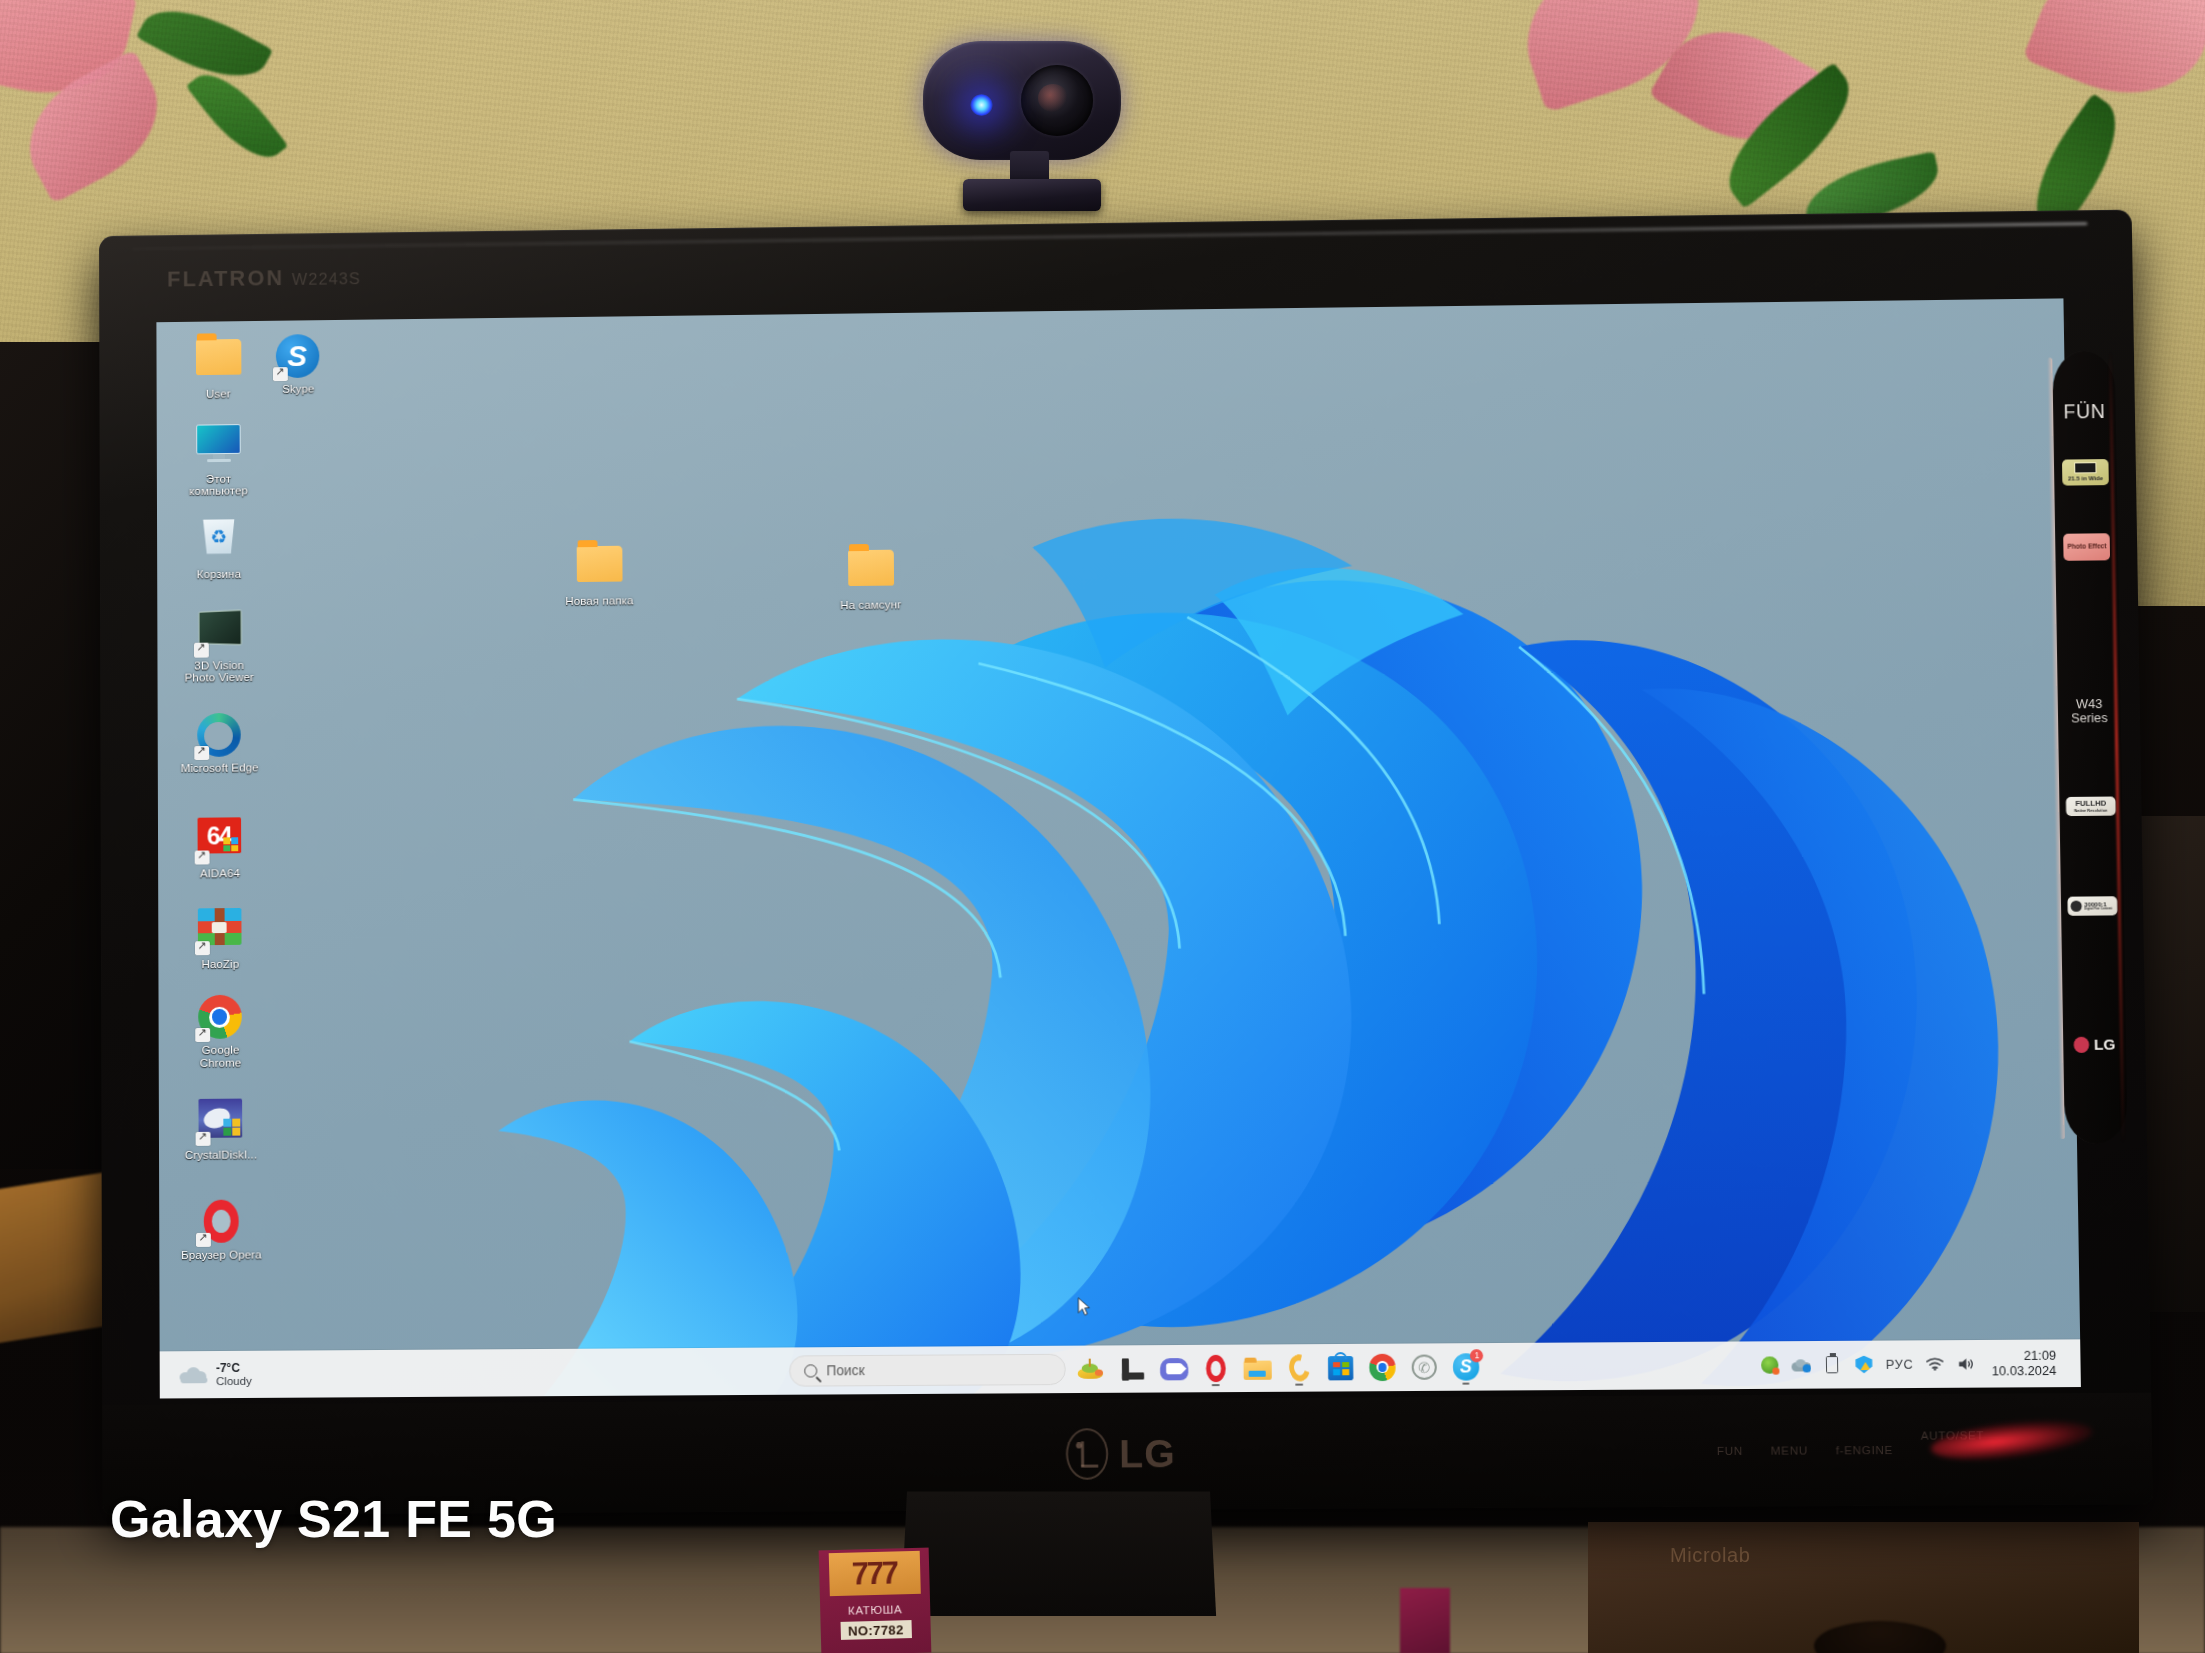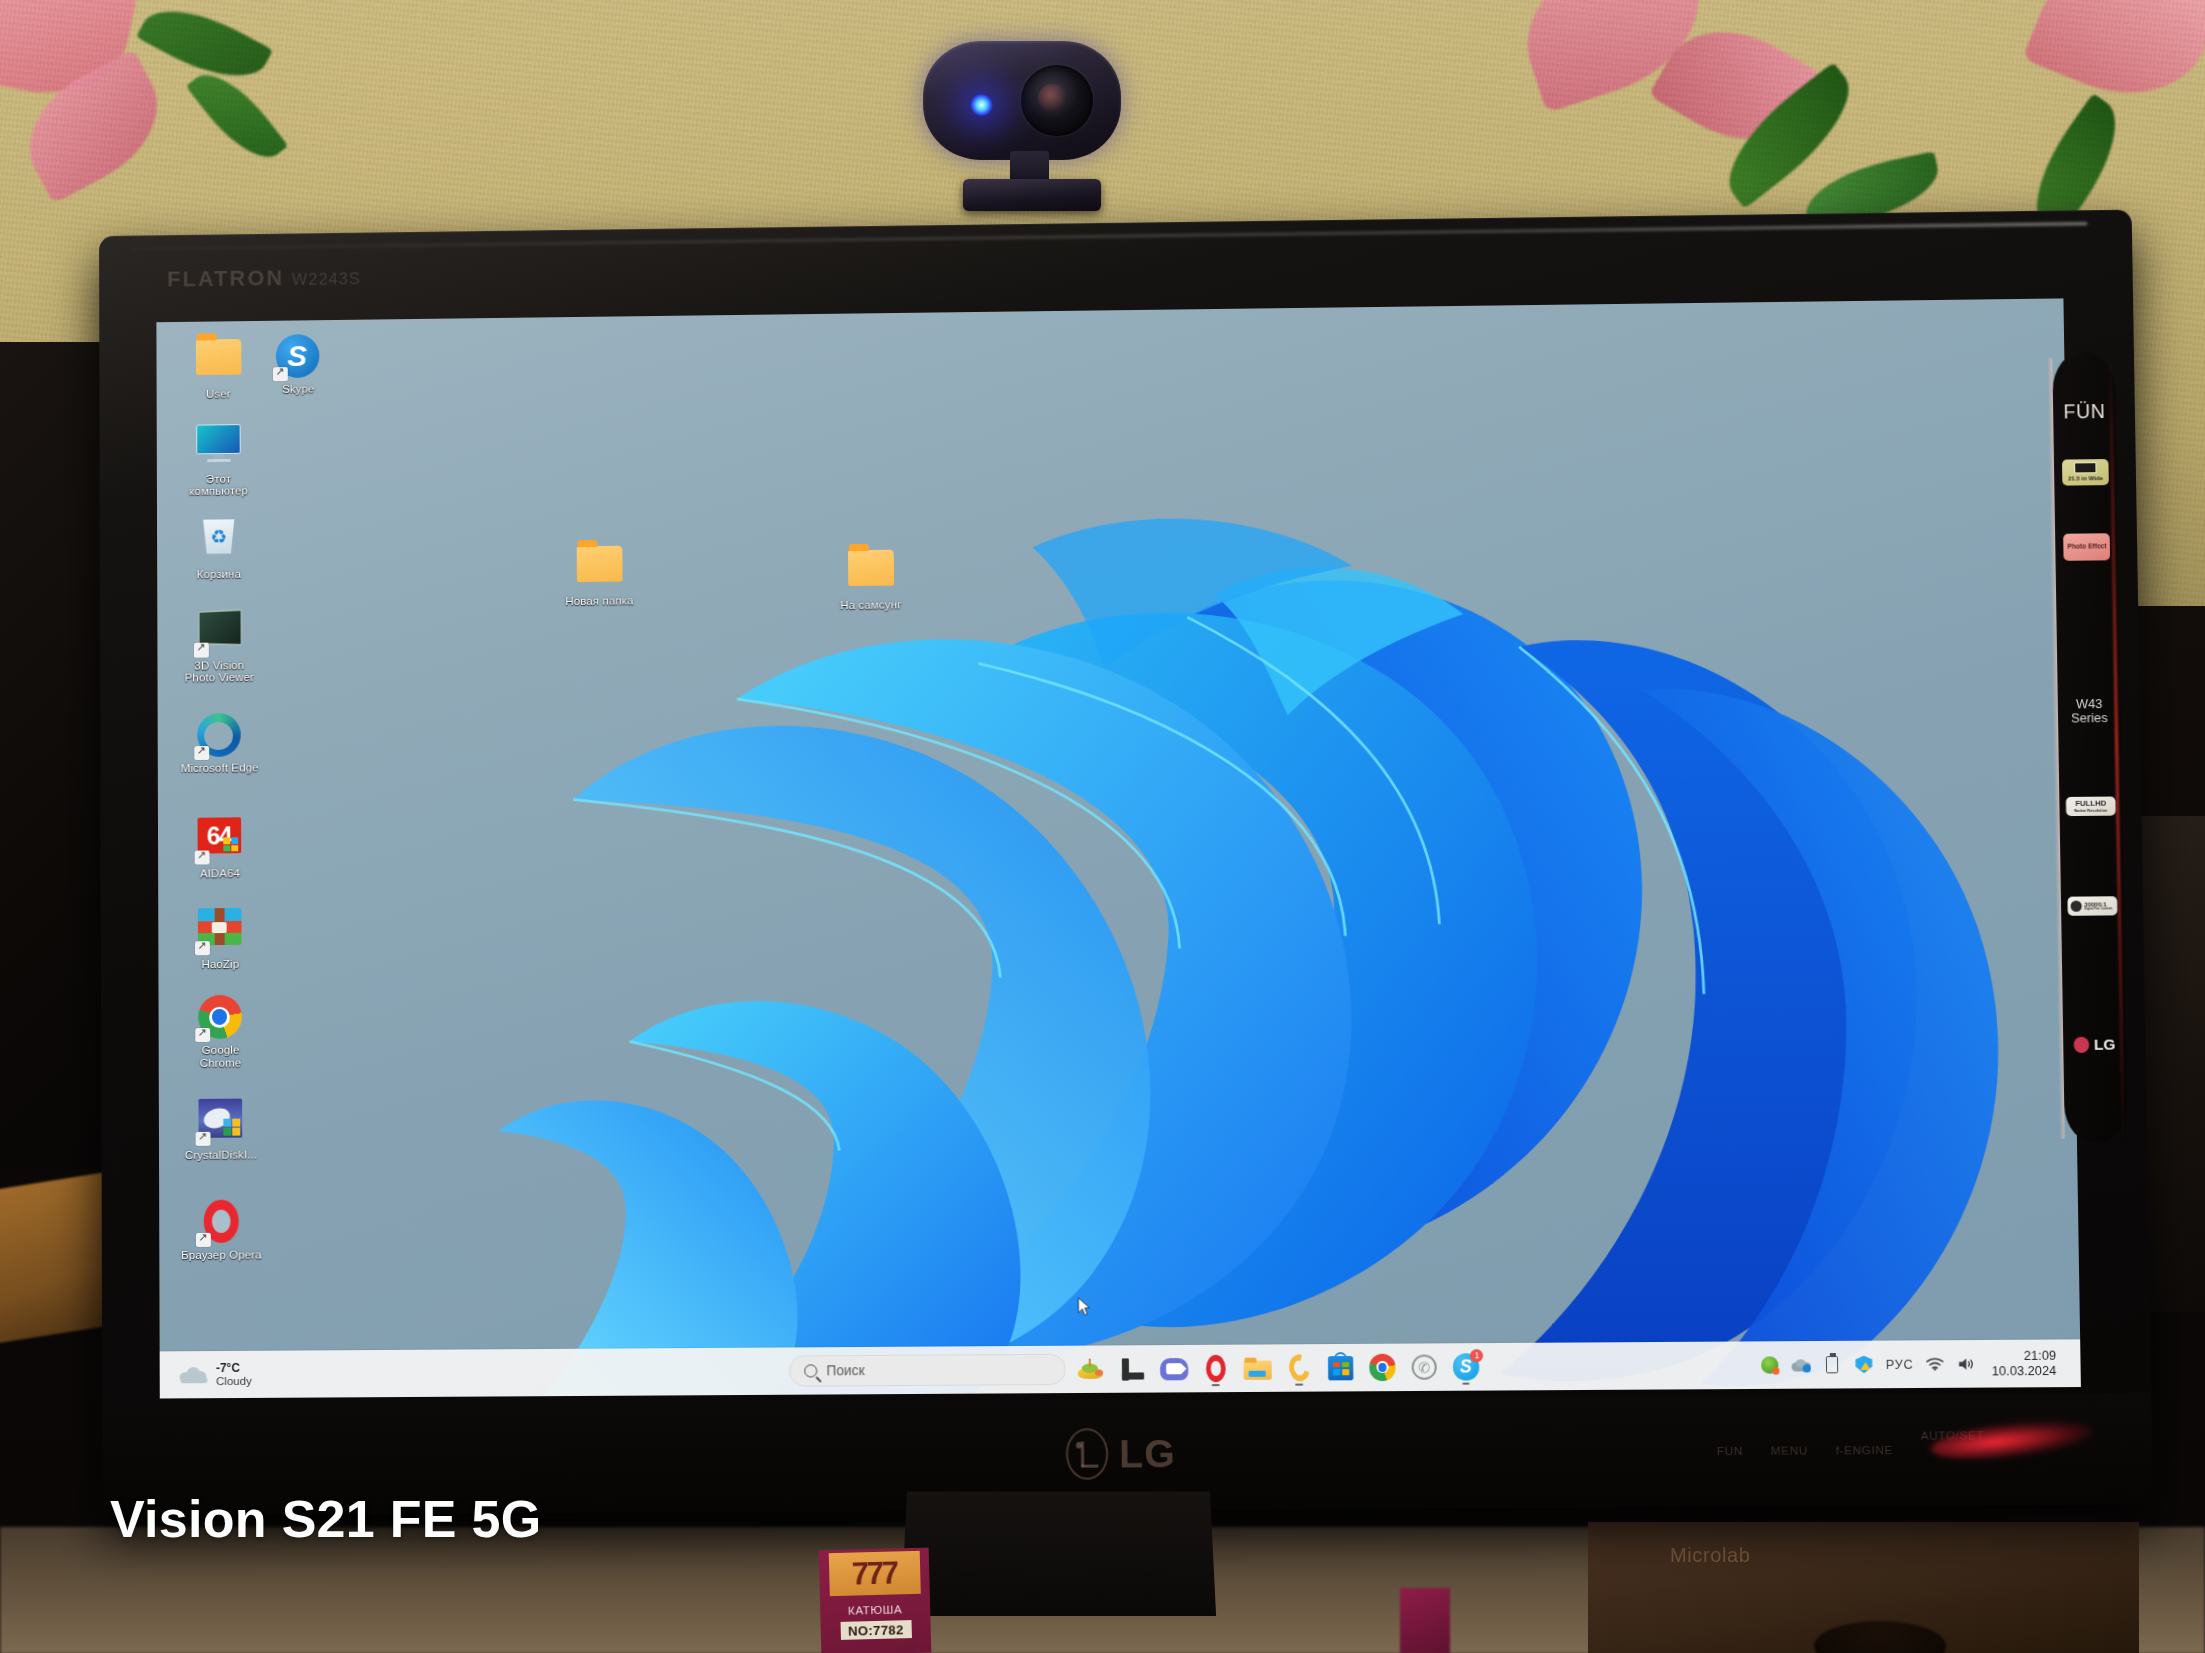--- a/index.html
+++ b/index.html
@@ -760,16 +760,16 @@
 
   <div id="webcam">
     <div id="cam-body">
       <div id="cam-lens"></div>
       <div id="cam-led"></div>
     </div>
     <div id="cam-stem"></div>
     <div id="cam-clip"></div>
   </div>
 
-  <div id="watermark">Vision S21 FE 5G</div>
+  <div id="watermark">Galaxy S21 FE 5G</div>
 
 </div>
 
 
 </body></html>

